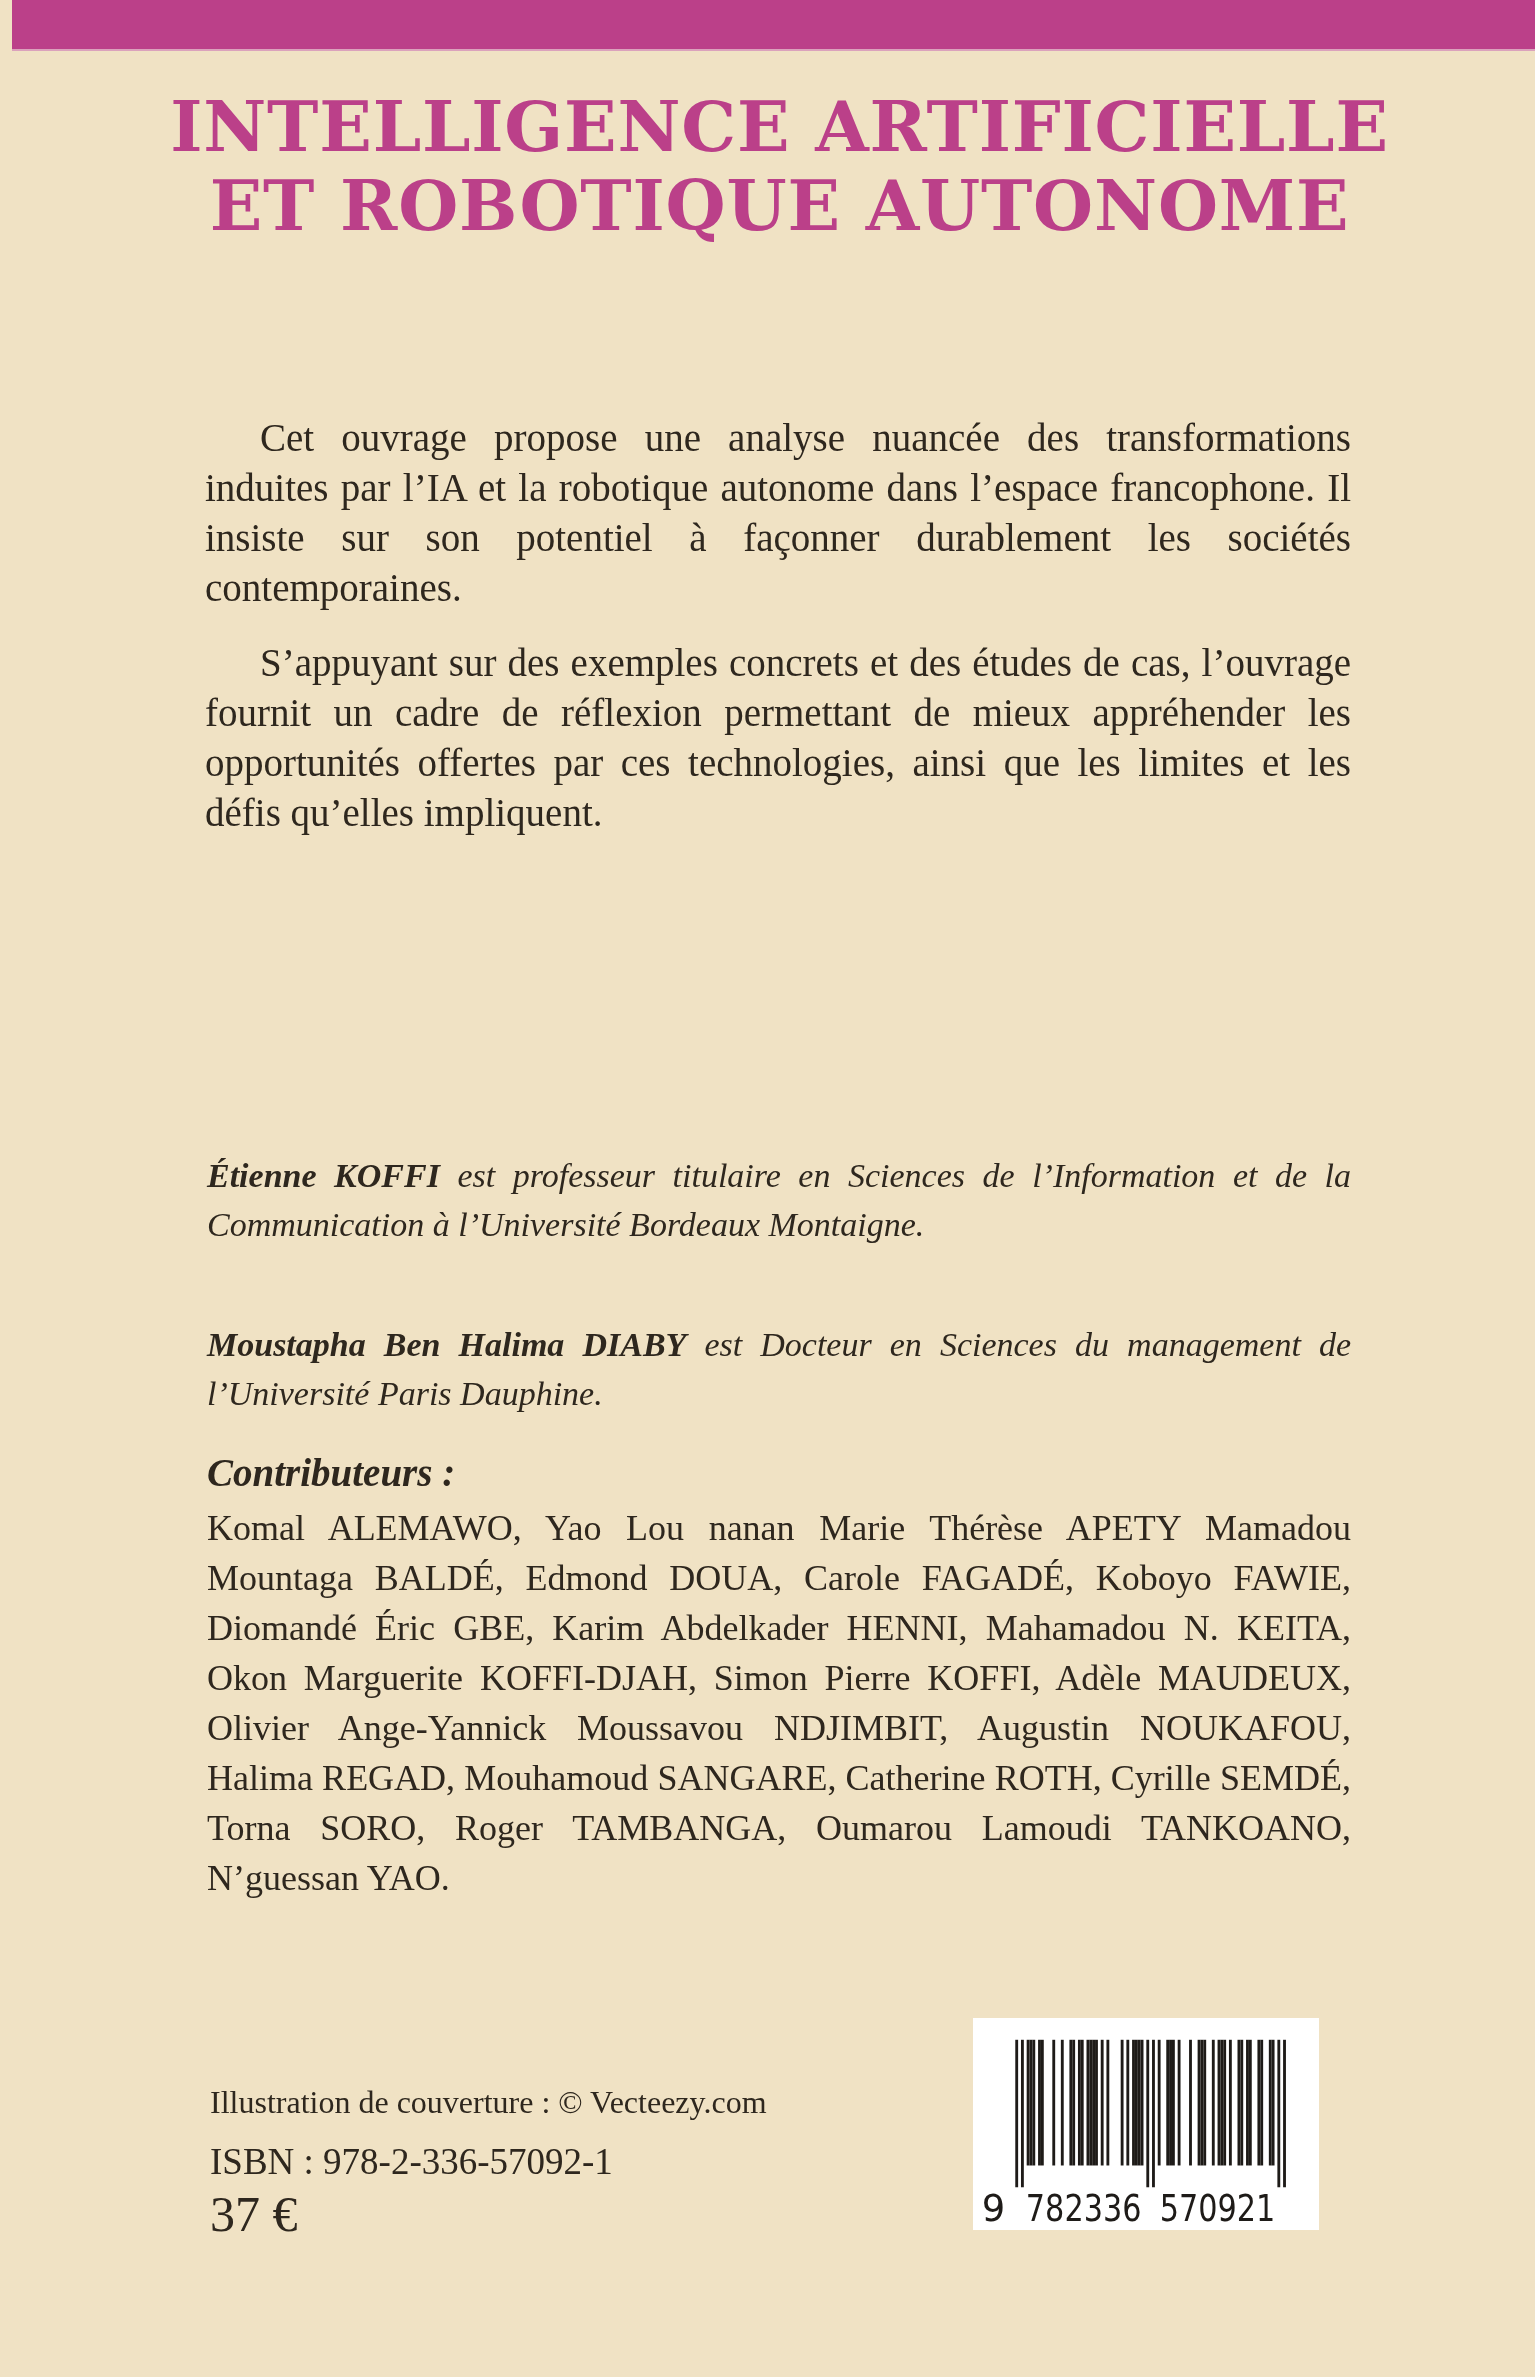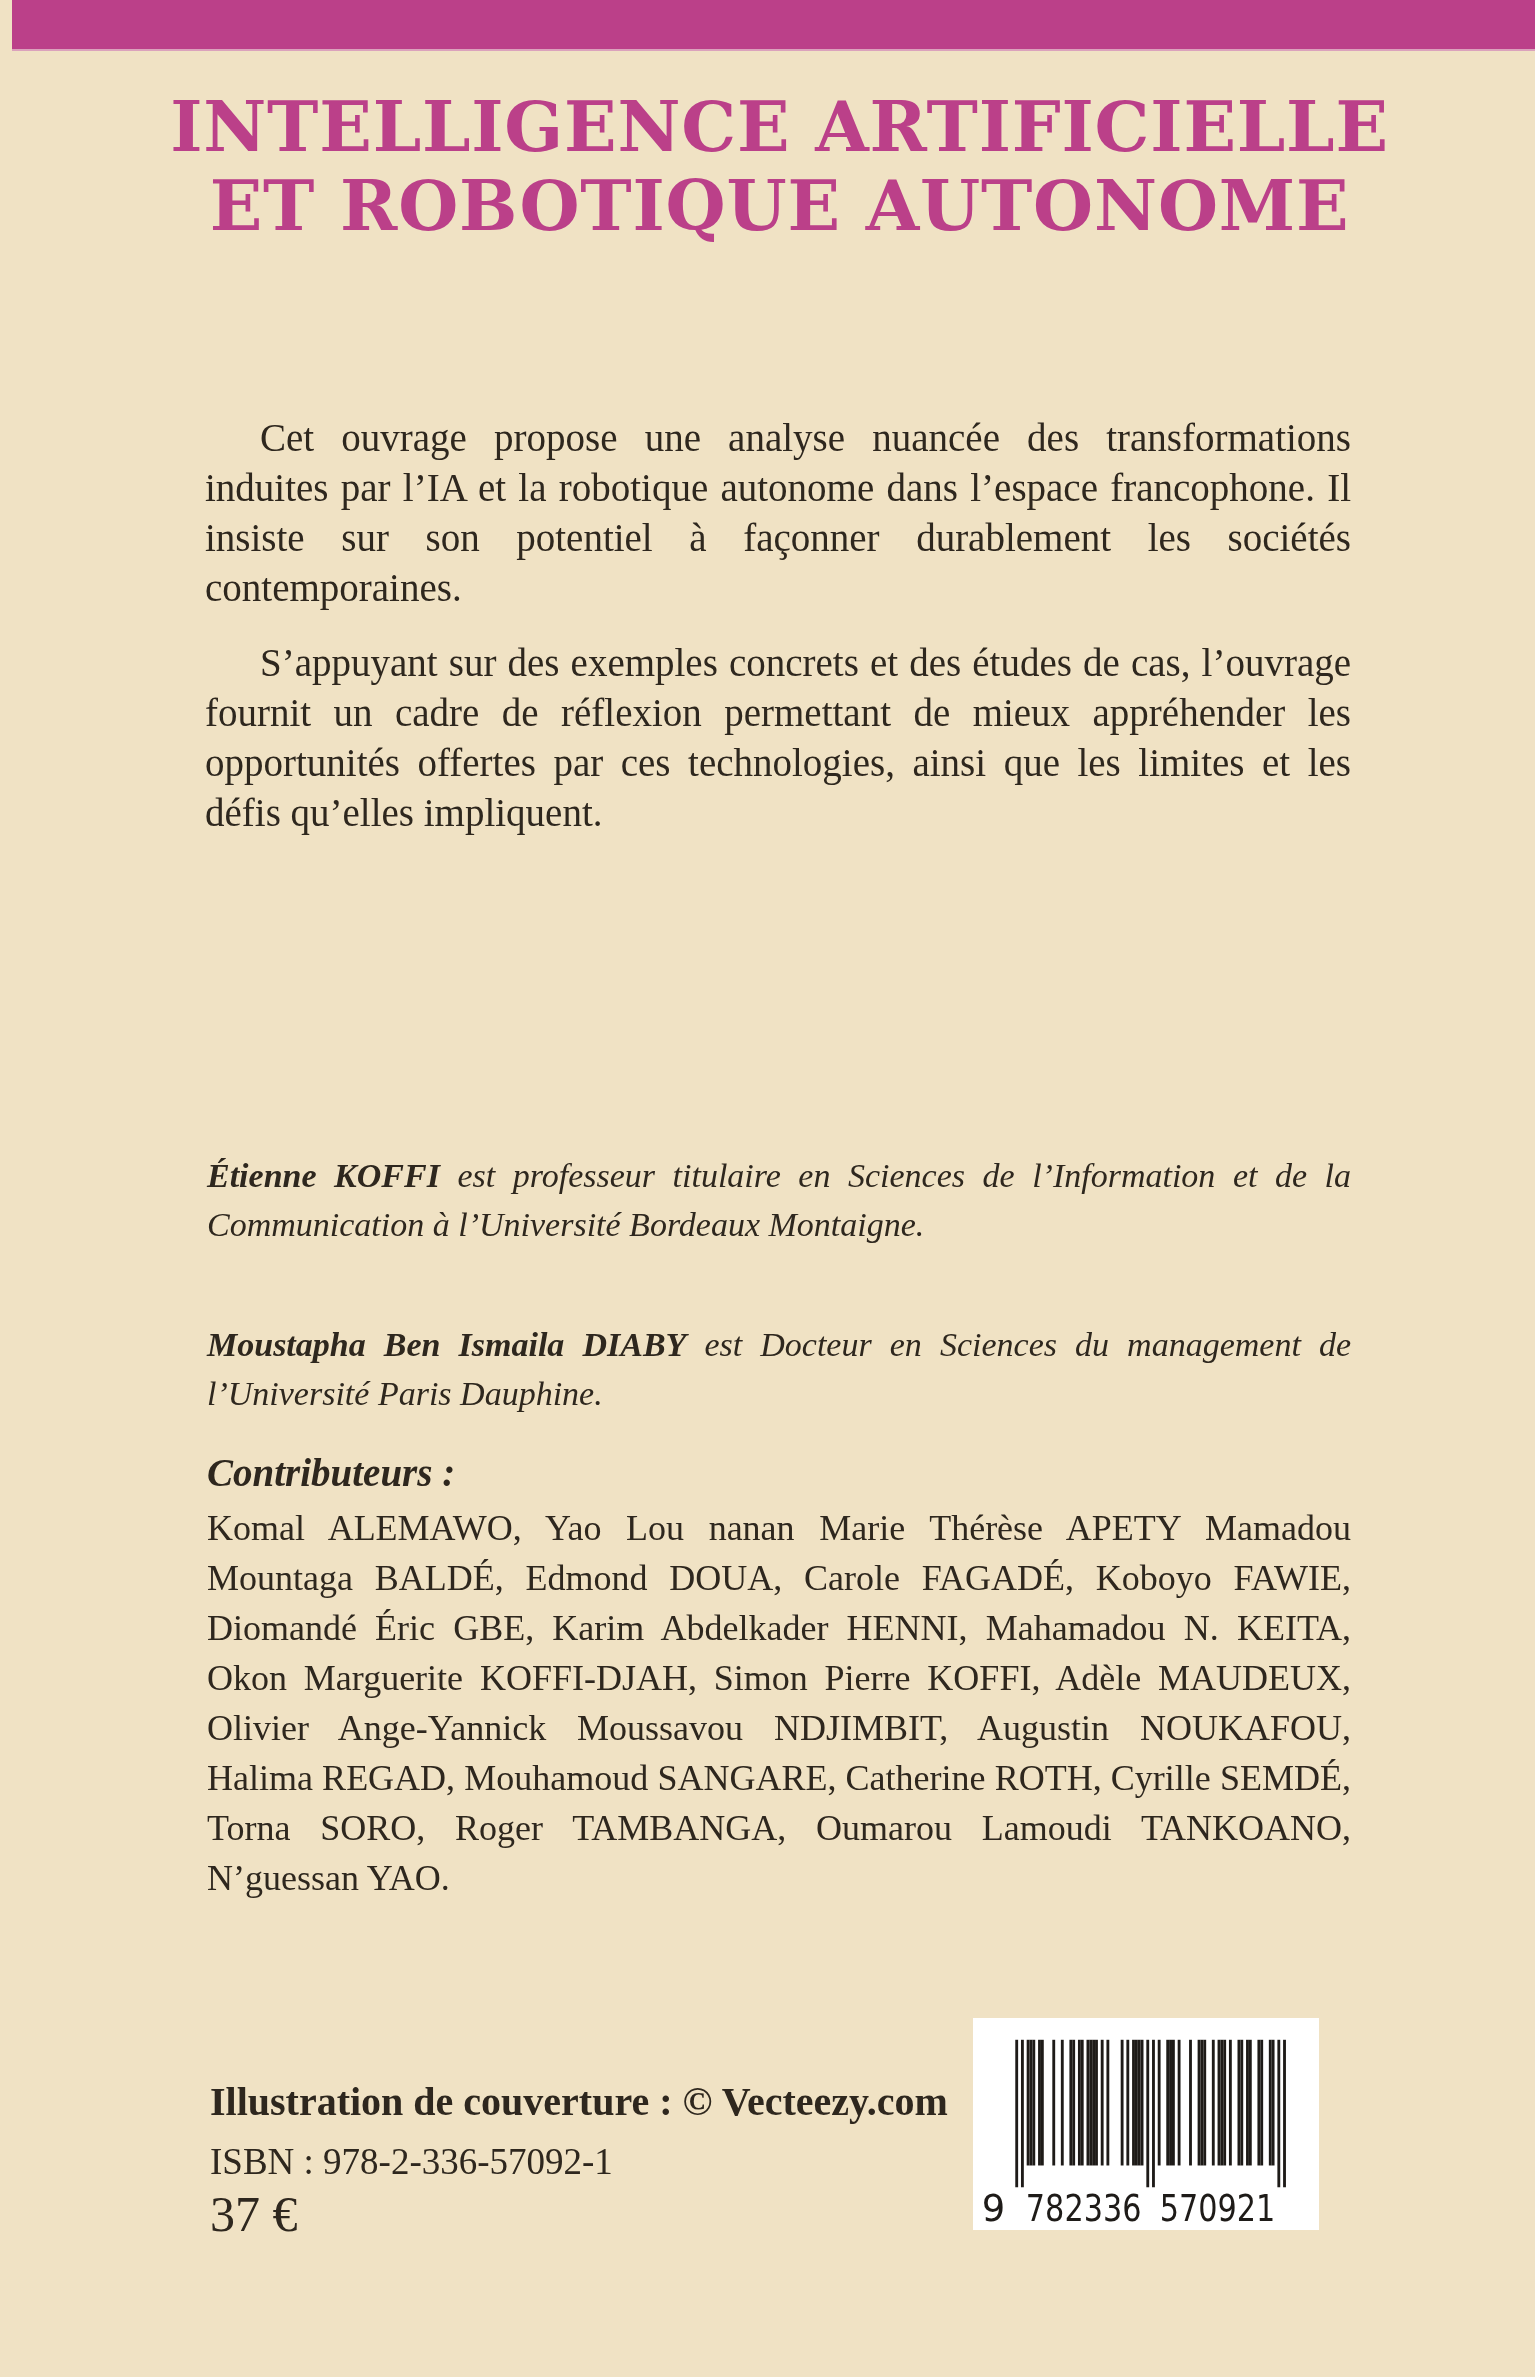--- a/index.html
+++ b/index.html
@@ -75,23 +75,22 @@
     margin: 0;
     font-size: 36px;
     line-height: 50px;
     text-align: justify;
   }
   .credit {
     position: absolute;
     left: 198px;
     top: 2082px;
     margin: 0;
-    font-size: 40px;
+    font-size: 32px;
     line-height: 40px;
-    font-weight: bold;
   }
   .isbn {
     position: absolute;
     left: 198px;
     top: 2139px;
     margin: 0;
     font-size: 37px;
     line-height: 45px;
   }
   .price {
@@ -123,21 +122,21 @@
     <span>INTELLIGENCE ARTIFICIELLE</span><br>
     <span>ET ROBOTIQUE AUTONOME</span>
   </h1>
 
   <p class="body-par p1">Cet ouvrage propose une analyse nuancée des transformations induites par l’IA et la robotique autonome dans l’espace francophone. Il insiste sur son potentiel à façonner durablement les sociétés contemporaines.</p>
 
   <p class="body-par p2">S’appuyant sur des exemples concrets et des études de cas, l’ouvrage fournit un cadre de réflexion permettant de mieux appréhender les opportunités offertes par ces technologies, ainsi que les limites et les défis qu’elles impliquent.</p>
 
   <p class="bio bio1"><span class="bio-name">Étienne KOFFI</span><span> est professeur titulaire en Sciences de l’Information et de la Communication à l’Université Bordeaux Montaigne.</span></p>
 
-  <p class="bio bio2"><span class="bio-name">Moustapha Ben Ismaila DIABY</span><span> est Docteur en Sciences du management de l’Université Paris Dauphine.</span></p>
+  <p class="bio bio2"><span class="bio-name">Moustapha Ben Halima DIABY</span><span> est Docteur en Sciences du management de l’Université Paris Dauphine.</span></p>
 
   <div class="contrib">
     <p class="contrib-heading">Contributeurs :</p>
     <p class="contrib-list">Komal ALEMAWO, Yao Lou nanan Marie Thérèse APETY Mamadou Mountaga BALDÉ, Edmond DOUA, Carole FAGADÉ, Koboyo FAWIE, Diomandé Éric GBE, Karim Abdelkader HENNI, Mahamadou N. KEITA, Okon Marguerite KOFFI-DJAH, Simon Pierre KOFFI, Adèle MAUDEUX, Olivier Ange-Yannick Moussavou NDJIMBIT, Augustin NOUKAFOU, Halima REGAD, Mouhamoud SANGARE, Catherine ROTH, Cyrille SEMDÉ, Torna SORO, Roger TAMBANGA, Oumarou Lamoudi TANKOANO, N’guessan YAO.</p>
   </div>
 
   <p class="credit">Illustration de couverture : © Vecteezy.com</p>
 
   <p class="isbn">ISBN : 978-2-336-57092-1</p>
 

